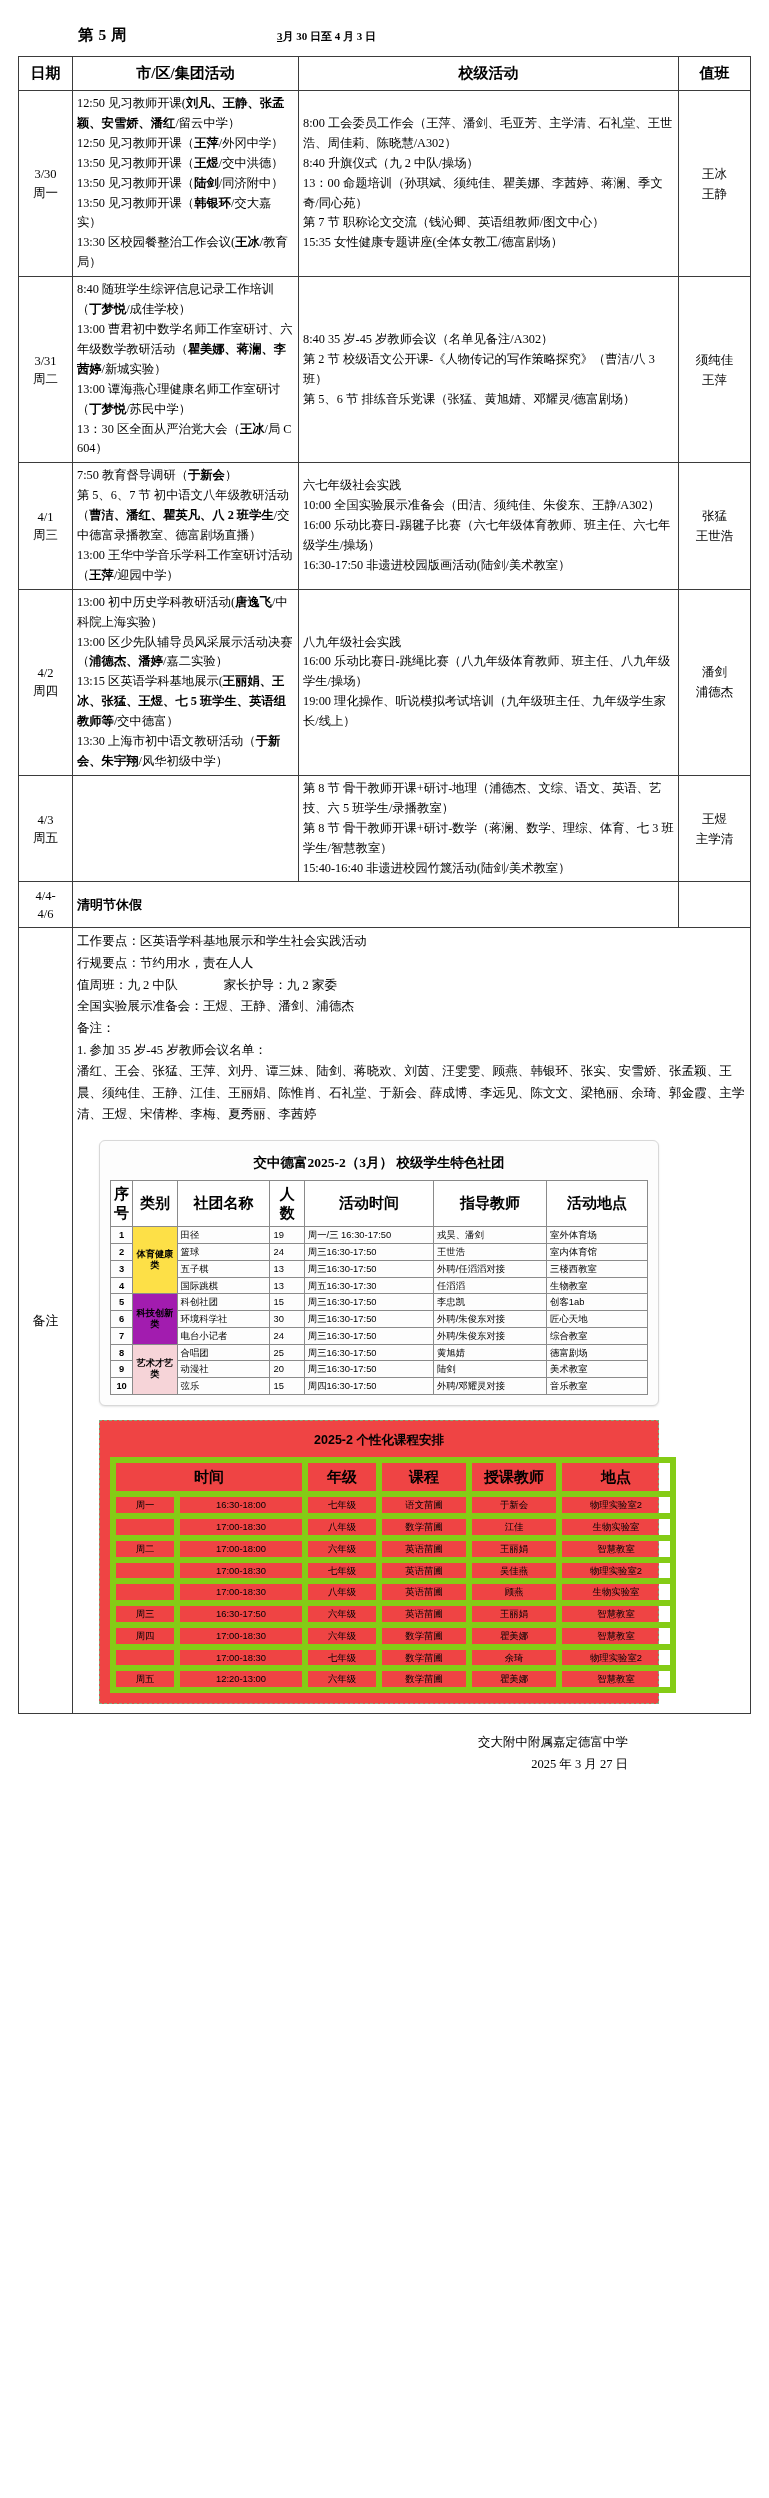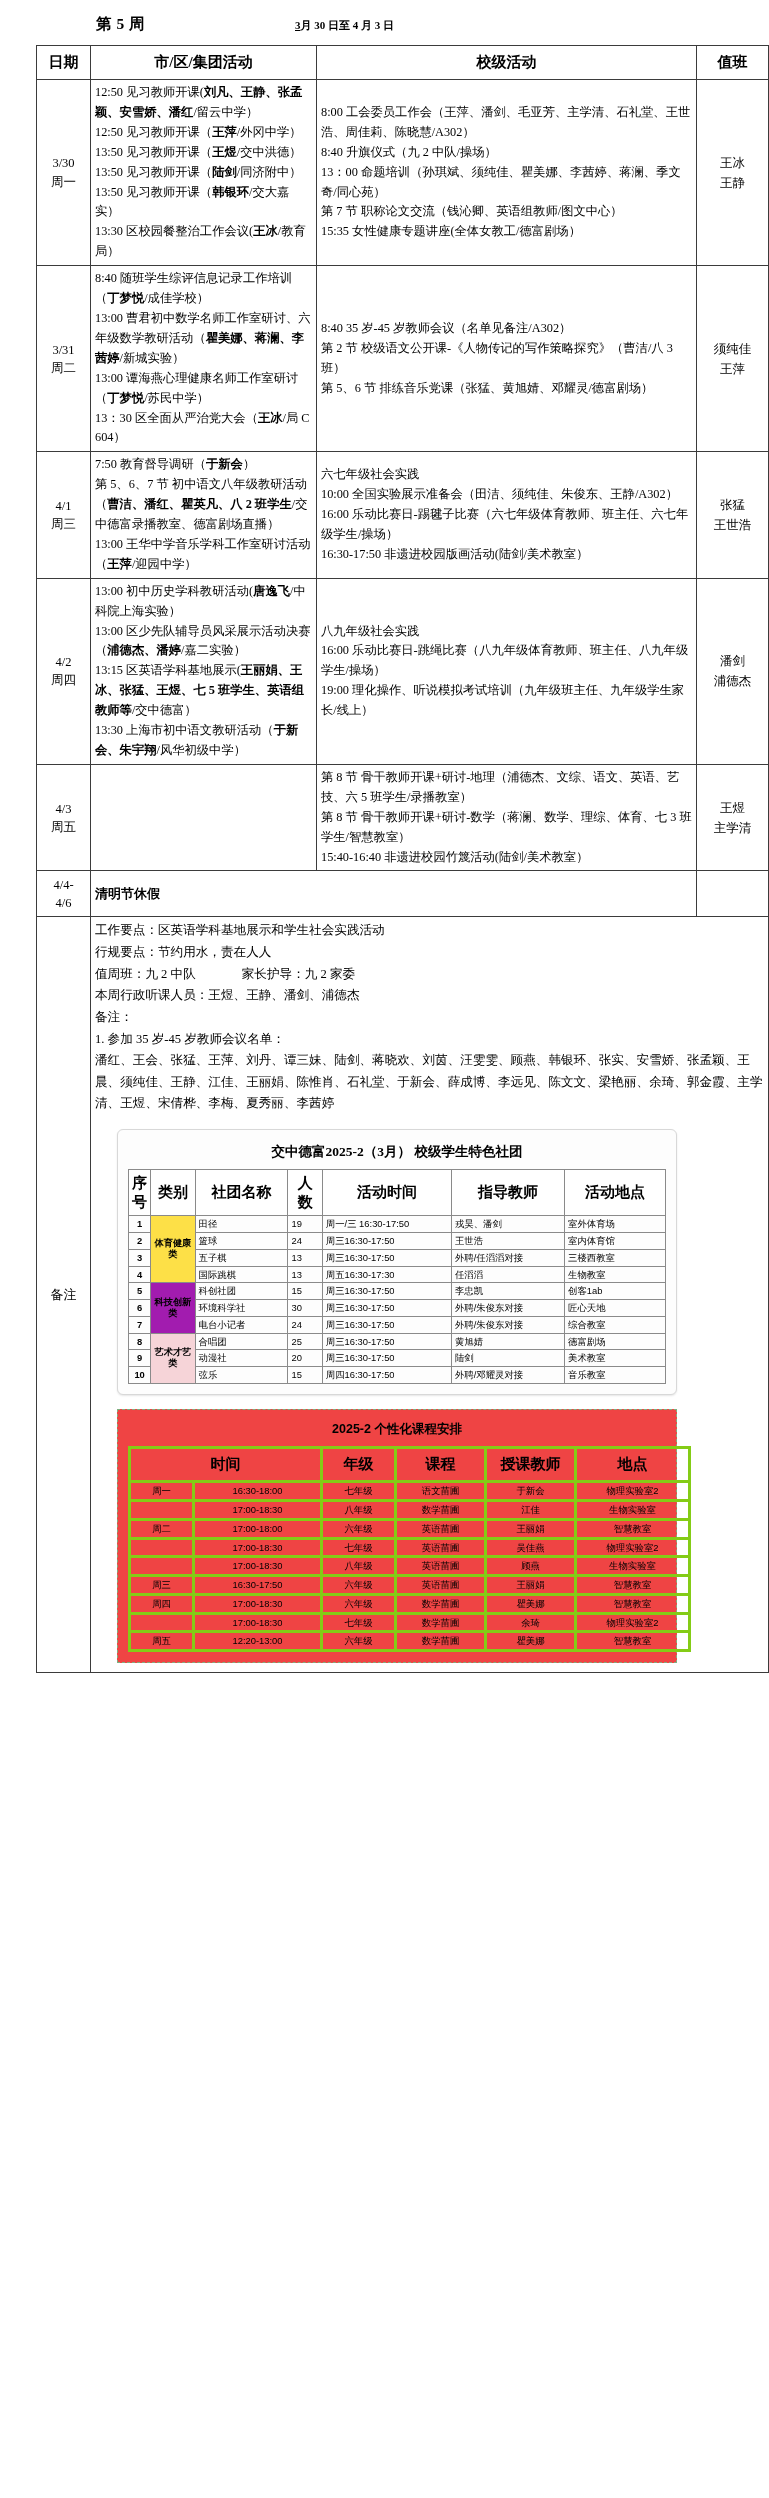--- a/index.html
+++ b/index.html
@@ -9,23 +9,22 @@
   }
   body {
     width: 769px;
     font-family: "Liberation Serif", "DejaVu Serif", serif;
     color: #000000;
     -webkit-font-smoothing: antialiased;
   }
   .page {
     width: 658px;
     min-height: 2498px;
-    padding: 6px 18px 10px 18px;
+    padding: 17px 18px 10px 18px;
     position: relative;
-    margin-left: 18px;
   }
 
   
   .doc-header {
     display: flex;
     align-items: baseline;
     padding: 8px 0 10px 0;
     font-size: 15.5px;
     font-weight: bold;
   }
@@ -179,21 +178,21 @@
     padding: 3px 0 6px 0;
     font-family: "Liberation Sans", sans-serif;
   }
   table.course {
     width: 100%;
     border-collapse: collapse;
     table-layout: fixed;
     font-family: "Liberation Sans", sans-serif;
   }
   table.course th, table.course td {
-    border: 3px solid #84cc16;
+    border: 6px solid #84cc16;
     font-size: 9.4px;
     padding: 2px 3px;
     text-align: center;
     line-height: 1.25;
   }
   table.course th { font-weight: bold; }
   table.course col.q-day   { width: 64px; }
   table.course col.q-time  { width: 128px; }
   table.course col.q-grade { width: 74px; }
   table.course col.q-course{ width: 90px; }
@@ -346,21 +345,21 @@
           </td>
           <td class="holiday-cell" colspan="2">清明节休假</td>
           <td class="duty-cell"></td>
         </tr>
         <tr>
           <td class="notes-label">备注</td>
           <td class="notes-body" colspan="3">
             <span class="note-line">工作要点：区英语学科基地展示和学生社会实践活动</span>
             <span class="note-line">行规要点：节约用水，责在人人</span>
             <span class="note-line">值周班：九 2 中队<span class="inline-gap"></span>家长护导：九 2 家委</span>
-            <span class="note-line">本周行政听课人员：王煜、王静、潘剑、浦德杰</span>
+            <span class="note-line">全国实验展示准备会：王煜、王静、潘剑、浦德杰</span>
             <span class="note-line">备注：</span>
             <span class="note-line">1. 参加 35 岁-45 岁教师会议名单：</span>
             <span class="namelist">潘红、王会、张猛、王萍、刘丹、谭三妹、陆剑、蒋晓欢、刘茵、汪雯雯、顾燕、韩银环、张实、安雪娇、张孟颖、王晨、须纯佳、王静、江佳、王丽娟、陈惟肖、石礼堂、于新会、薛成博、李远见、陈文文、梁艳丽、余琦、郭金霞、主学清、王煜、宋倩桦、李梅、夏秀丽、李茜婷</span>
             <div class="club-card">
               <div class="club-title">交中德富2025-2（3月） 校级学生特色社团</div>
               <table class="club">
                 <colgroup>
                   <col class="k-no">
                   <col class="k-cat">
                   <col class="k-name">
@@ -561,14 +560,18 @@
                     <td>智慧教室</td>
                   </tr>
                 </tbody>
               </table>
             </div>
           </td>
         </tr>
       </tbody>
   </table>
 
+  <div class="doc-footer">
+    <div>交大附中附属嘉定德富中学</div>
+    <div>2025 年 3 月 27 日</div>
+  </div>
 
 </div>
 
 </body></html>

